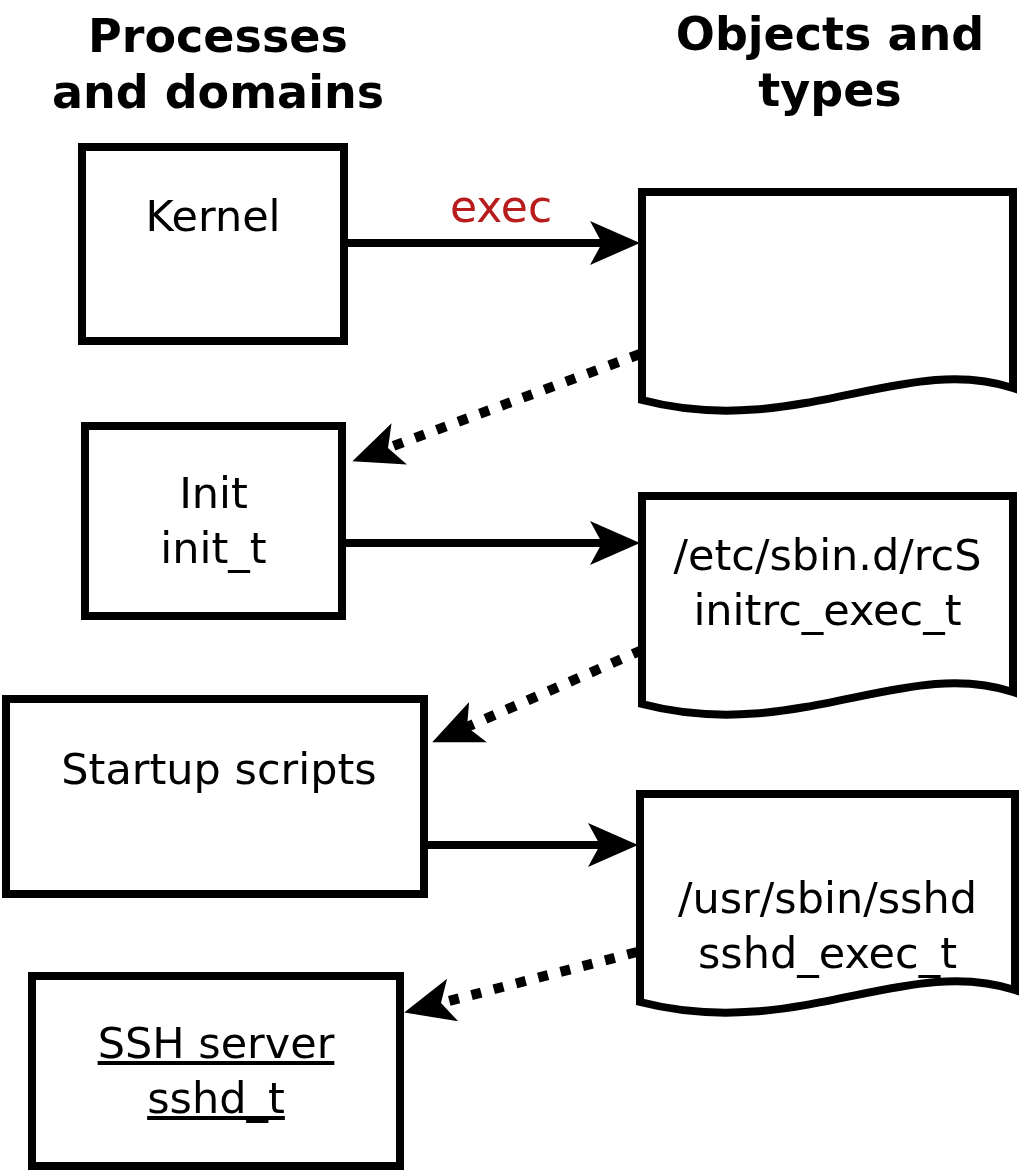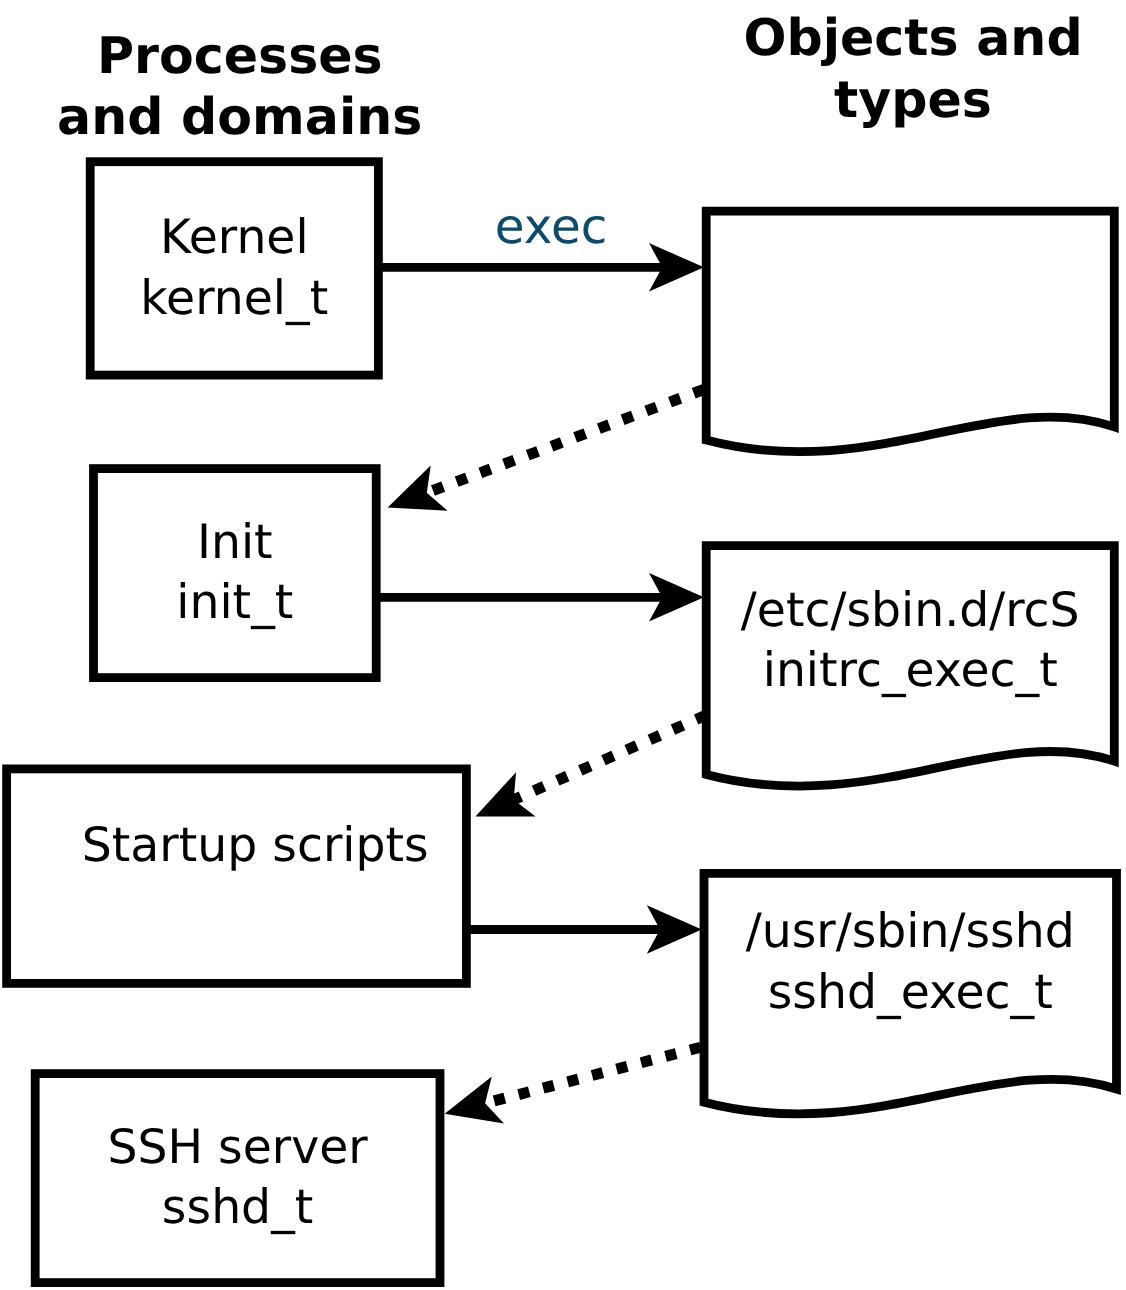--- a/index.html
+++ b/index.html
@@ -36,21 +36,21 @@
     line-height: 56px;
     font-weight: bold;
     color: #000000;
     white-space: nowrap;
   }
   .edge-label {
     position: absolute;
     text-align: center;
     font-size: 44px;
     line-height: 46px;
-    color: #0c4a6e;
+    color: #b91c1c;
     white-space: nowrap;
   }
 </style>
 </head>
 <body>
 
 <div class="stage">
 
   <svg class="shapes" width="1024" height="1173" viewBox="0 0 1024 1173">
     <defs>
@@ -70,49 +70,48 @@
 
     <line x1="346" y1="243" x2="602" y2="243" stroke="#000000" stroke-width="8" marker-end="url(#ah)"></line>
     <line x1="344" y1="543" x2="602" y2="543" stroke="#000000" stroke-width="8" marker-end="url(#ah)"></line>
     <line x1="424" y1="845" x2="600" y2="845" stroke="#000000" stroke-width="8" marker-end="url(#ah)"></line>
 
     <line x1="640" y1="354" x2="388" y2="448" stroke="#000000" stroke-width="10" stroke-dasharray="10 13" marker-end="url(#ah)"></line>
     <line x1="642" y1="650" x2="467" y2="727" stroke="#000000" stroke-width="10" stroke-dasharray="10 13" marker-end="url(#ah)"></line>
     <line x1="637" y1="952" x2="441" y2="1003" stroke="#000000" stroke-width="10" stroke-dasharray="10 13" marker-end="url(#ah)"></line>
   </svg>
 
-  <div class="hdr" style="left:18px; top:22px; width:400px;">
+  <div class="hdr" style="left:18px; top:8px; width:400px;">
     <div>Processes</div>
     <div>and domains</div>
   </div>
   <div class="hdr" style="left:630px; top:6px; width:400px;">
     <div>Objects and</div>
     <div>types</div>
   </div>
 
   <div class="txt" style="left:82px; top:189px; width:262px;">
     <div>Kernel</div>
-    <div>kernel_t</div>
   </div>
   <div class="txt" style="left:85px; top:466px; width:257px;">
     <div>Init</div>
     <div>init_t</div>
   </div>
-  <div class="txt" style="left:23px; top:742px; width:418px;">
+  <div class="txt" style="left:10px; top:742px; width:418px;">
     <div>Startup scripts</div>
   </div>
-  <div class="txt" style="left:32px; top:1016px; width:368px;">
+  <div class="txt" style="left:32px; top:1016px; width:368px;text-decoration:underline;">
     <div>SSH server</div>
     <div>sshd_t</div>
   </div>
 
   <div class="txt" style="left:642px; top:528px; width:371px;">
     <div>/etc/sbin.d/rcS</div>
     <div>initrc_exec_t</div>
   </div>
-  <div class="txt" style="left:640px; top:820px; width:375px;">
+  <div class="txt" style="left:640px; top:871px; width:375px;">
     <div>/usr/sbin/sshd</div>
     <div>sshd_exec_t</div>
   </div>
 
   <div class="edge-label" style="left:441px; top:184px; width:120px;">exec</div>
 
 </div>
 
 </body></html>

